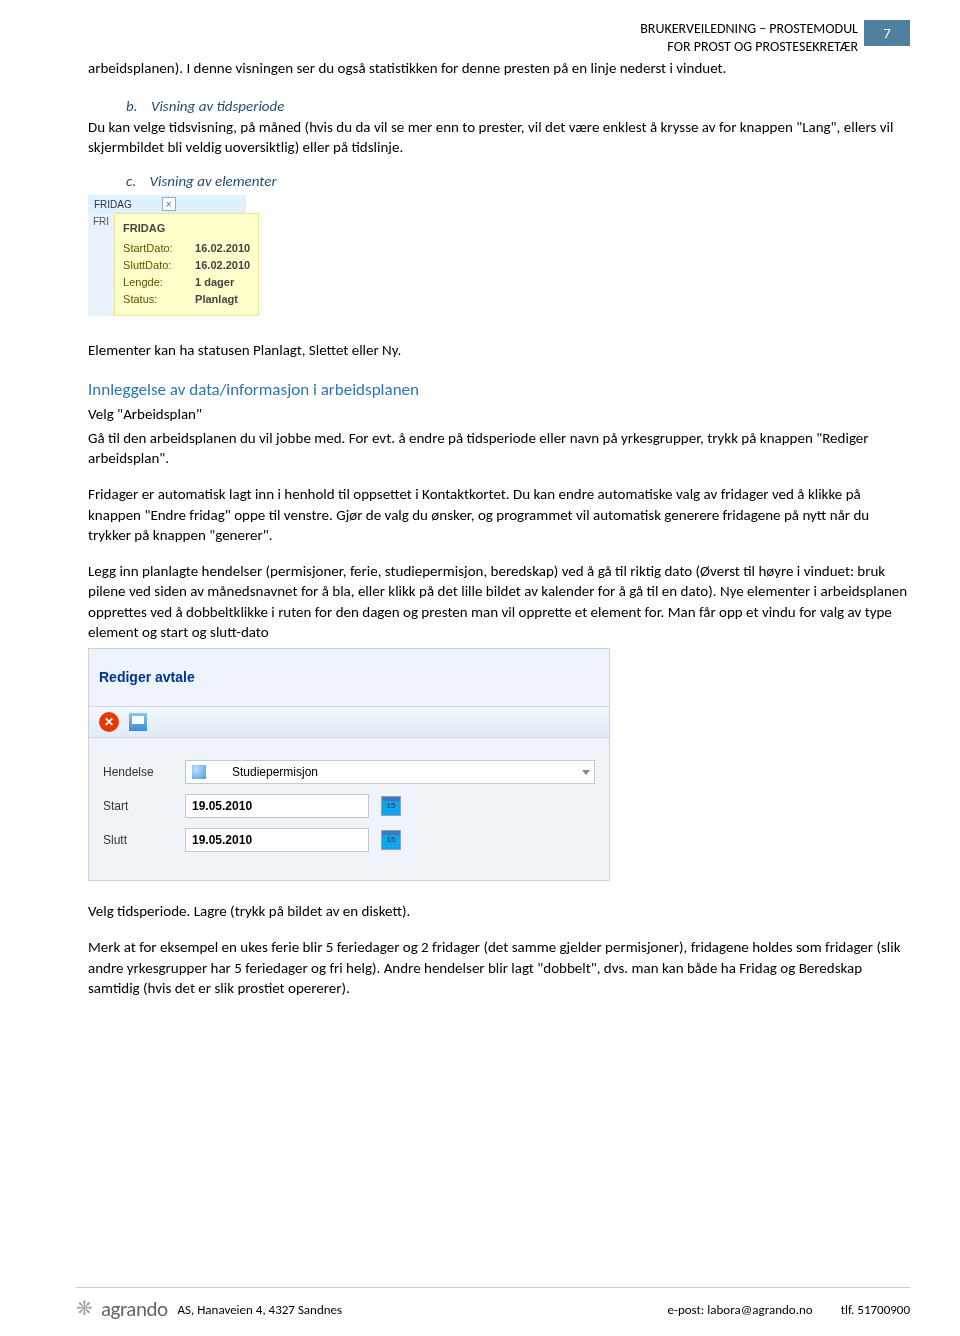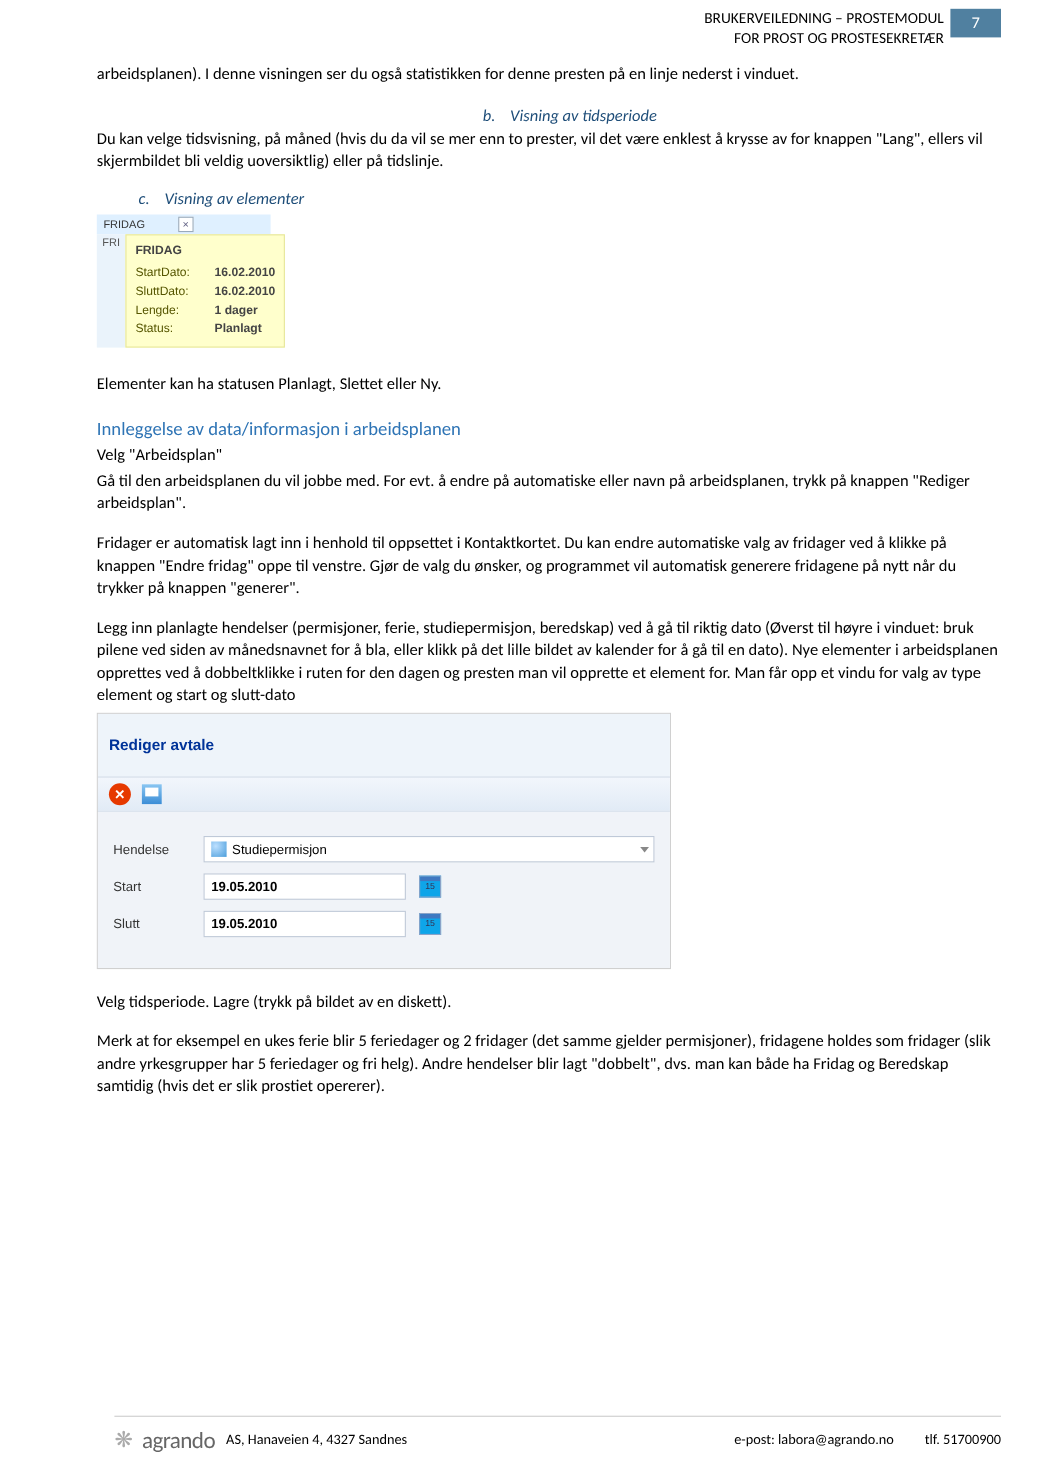--- a/index.html
+++ b/index.html
@@ -10,21 +10,21 @@
   }
   .page {
     width: 960px;
     min-height: 1336px;
     padding: 8px 50px 20px 88px;
     box-sizing: border-box;
     position: relative;
   }
   .header {
     position: absolute;
-    top: 8px;
+    top: 20px;
     right: 50px;
     display: flex;
     align-items: flex-start;
     gap: 6px;
   }
   .header-text {
     text-align: right;
     font-size: 14px;
     line-height: 1.3;
   }
@@ -38,21 +38,21 @@
     justify-content: center;
     font-size: 15px;
     font-weight: 500;
   }
   .body-text {
     font-size: 15px;
     line-height: 1.35;
     padding-top: 50px;
   }
   .para { margin: 0 0 4px 0; }
-  .section-b { margin-top: 18px; margin-left: 38px; text-align: center; }
+  .section-b { margin-top: 18px; margin-left: 38px; }
   .section-c { margin-top: 14px; margin-left: 38px; }
   .italic-blue {
     color: #1F4E79;
     font-style: italic;
     font-weight: 500;
   }
   .list-letter { font-style: italic; color: #1F4E79; margin-right: 10px; }
   .sub-body { margin-left: 0; }
   .blue-heading {
     color: #2E74B5;
@@ -158,20 +158,21 @@
   .form-field {
     flex: 1;
     background: #fff;
     border: 1px solid #bfc9d8;
     height: 22px;
     display: flex;
     align-items: center;
     padding: 0 6px;
     font-size: 12px;
     position: relative;
+    gap: 21px;
   }
   .form-field.short { flex: 0 0 170px; font-weight: bold; }
   .dropdown-arrow {
     position: absolute;
     right: 4px;
     width: 0; height: 0;
     border-left: 4px solid transparent;
     border-right: 4px solid transparent;
     border-top: 5px solid #888;
   }
@@ -195,21 +196,21 @@
   }
   .cal-icon::before {
     content: "";
     position: absolute;
     top: 0; left: 0; right: 0; height: 4px;
     background: #4078c0;
   }
   .footer {
     position: absolute;
     bottom: 14px;
-    left: 104px;
+    left: 76px;
     right: 50px;
     border-top: 1px solid #ccc;
     padding-top: 8px;
     display: flex;
     align-items: center;
     font-size: 13px;
     gap: 4px;
   }
   .footer-logo {
     display: flex;
@@ -288,21 +289,21 @@
             <span class="tt-val">Planlagt</span>
           </div>
         </div>
       </div>
     </div>
 
     <p class="para" style="margin-top:24px">Elementer kan ha statusen Planlagt, Slettet eller Ny.</p>
 
     <div class="blue-heading">Innleggelse av data/informasjon i arbeidsplanen</div>
     <p class="para">Velg "Arbeidsplan"</p>
-    <p class="para">Gå til den arbeidsplanen du vil jobbe med. For evt.  å endre på automatiske eller navn på arbeidsplanen, trykk på knappen "Rediger arbeidsplan".</p>
+    <p class="para">Gå til den arbeidsplanen du vil jobbe med. For evt.  å endre på tidsperiode eller navn på yrkesgrupper, trykk på knappen "Rediger arbeidsplan".</p>
     <p class="para" style="margin-top:16px">Fridager er automatisk lagt inn i henhold til oppsettet i Kontaktkortet.  Du kan endre automatiske valg av fridager ved å klikke på knappen "Endre fridag" oppe til venstre. Gjør de valg du ønsker, og programmet vil automatisk generere fridagene på nytt når du trykker på knappen "generer".</p>
     <p class="para" style="margin-top:16px">Legg inn planlagte hendelser (permisjoner, ferie, studiepermisjon, beredskap) ved å gå til riktig dato (Øverst til høyre i vinduet: bruk pilene ved siden av månedsnavnet for å bla, eller klikk på det lille bildet av kalender for å gå til en dato). Nye elementer i arbeidsplanen opprettes ved å dobbeltklikke i ruten for den dagen og presten man vil opprette et element for. Man får opp et vindu for valg av type element og start og slutt-dato</p>
 
     <div class="edit-fig">
       <div class="edit-title">Rediger avtale</div>
       <div class="edit-toolbar">
         <span class="icon-cancel"></span>
         <span class="icon-save"></span>
       </div>
       <div class="form-area">

